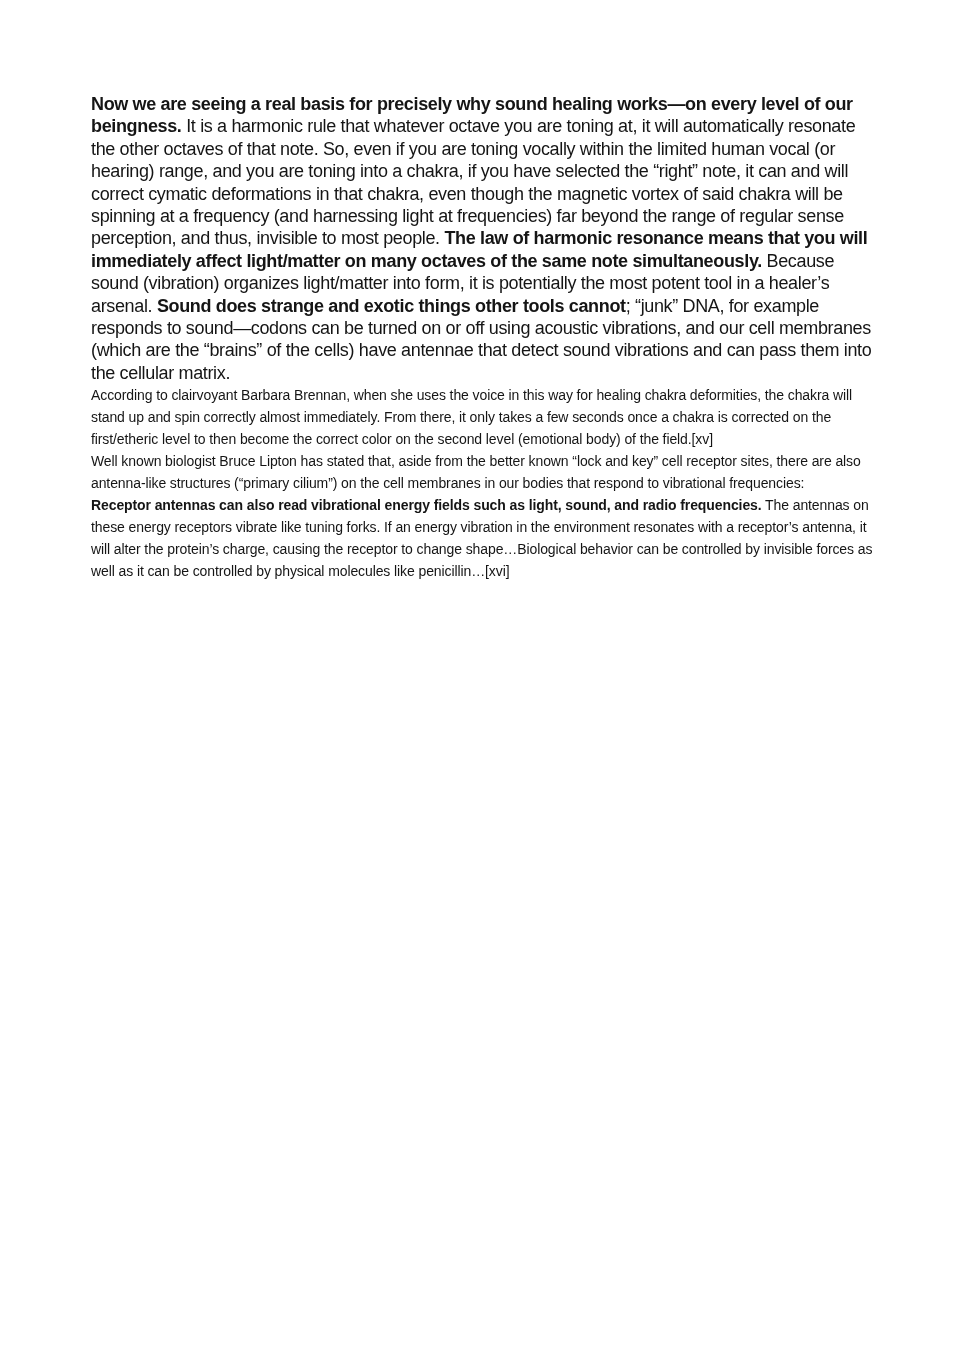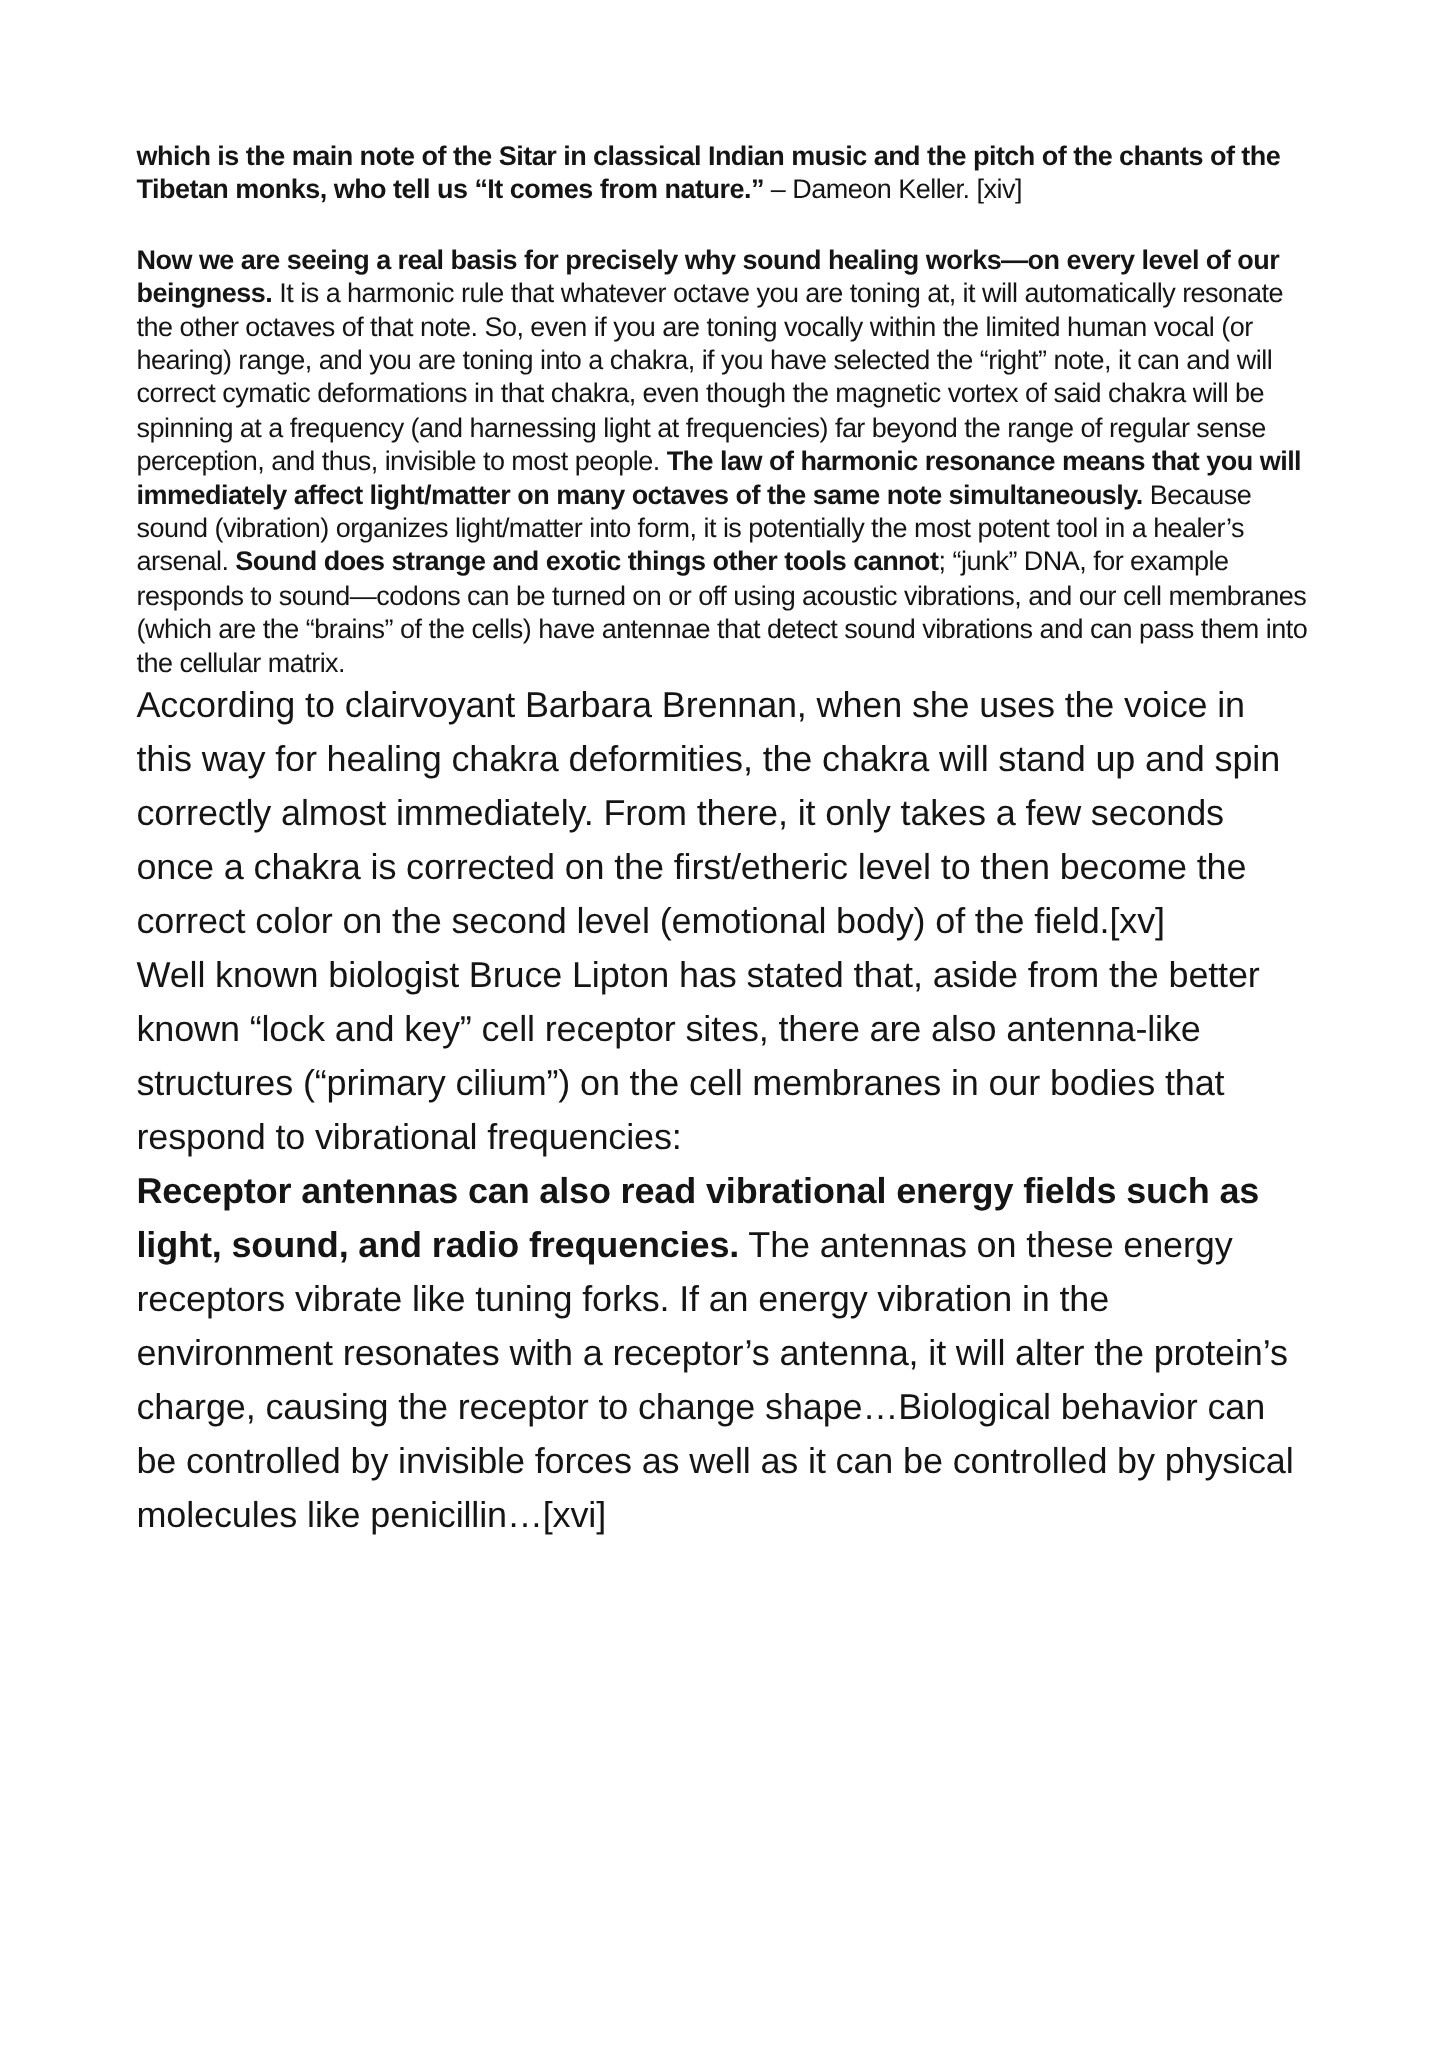--- a/index.html
+++ b/index.html
@@ -28,38 +28,37 @@
     padding: 0;
   }
   
   .para.block-a {
     font-size: 18px;
     line-height: 22.4px;
     letter-spacing: -0.35px;
   }
   
   .para.block-b {
-    font-size: 24px;
-    line-height: 36px;
+    font-size: 14px;
+    line-height: 22px;
     letter-spacing: -0.1px;
   }
   .para.gap-after {
     margin-bottom: 24px;
   }
   .run {
     font-weight: normal;
   }
   .run.bold {
     font-weight: bold;
   }
 </style>
 </head>
 <body>
 
 <div class="page">
   <div class="doc" id="doc-body" style="color: rgb(21, 21, 21);">
-      <p class="para block-a gap-after"><span class="run bold">which is the main note of the Sitar in classical Indian music and the pitch of the chants of the Tibetan monks, who tell us “It comes from nature.”</span><span class="run"> – Dameon Keller. [xiv]</span></p>
       <p class="para block-a"><span class="run bold">Now we are seeing a real basis for precisely why sound healing works—on every level of our beingness.</span><span class="run"> It is a harmonic rule that whatever octave you are toning at, it will automatically resonate the other octaves of that note. So, even if you are toning vocally within the limited human vocal (or hearing) range, and you are toning into a chakra, if you have selected the “right” note, it can and will correct cymatic deformations in that chakra, even though the magnetic vortex of said chakra will be spinning at a frequency (and harnessing light at frequencies) far beyond the range of regular sense perception, and thus, invisible to most people. </span><span class="run bold">The law of harmonic resonance means that you will immediately affect light/matter on many octaves of the same note simultaneously.</span><span class="run"> Because sound (vibration) organizes light/matter into form, it is potentially the most potent tool in a healer’s arsenal. </span><span class="run bold">Sound does strange and exotic things other tools cannot</span><span class="run">; “junk” DNA, for example responds to sound—codons can be turned on or off using acoustic vibrations, and our cell membranes (which are the “brains” of the cells) have antennae that detect sound vibrations and can pass them into the cellular matrix.</span></p>
       <p class="para block-b"><span class="run">According to clairvoyant Barbara Brennan, when she uses the voice in this way for healing chakra deformities, the chakra will stand up and spin correctly almost immediately. From there, it only takes a few seconds once a chakra is corrected on the first/etheric level to then become the correct color on the second level (emotional body) of the field.[xv]</span></p>
       <p class="para block-b"><span class="run">Well known biologist Bruce Lipton has stated that, aside from the better known “lock and key” cell receptor sites, there are also antenna-like structures (“primary cilium”) on the cell membranes in our bodies that respond to vibrational frequencies:</span></p>
       <p class="para block-b"><span class="run bold">Receptor antennas can also read vibrational energy fields such as light, sound, and radio frequencies.</span><span class="run"> The antennas on these energy receptors vibrate like tuning forks. If an energy vibration in the environment resonates with a receptor’s antenna, it will alter the protein’s charge, causing the receptor to change shape…Biological behavior can be controlled by invisible forces as well as it can be controlled by physical molecules like penicillin…[xvi]</span></p>
     </div>
 </div>
 
 </body></html>

